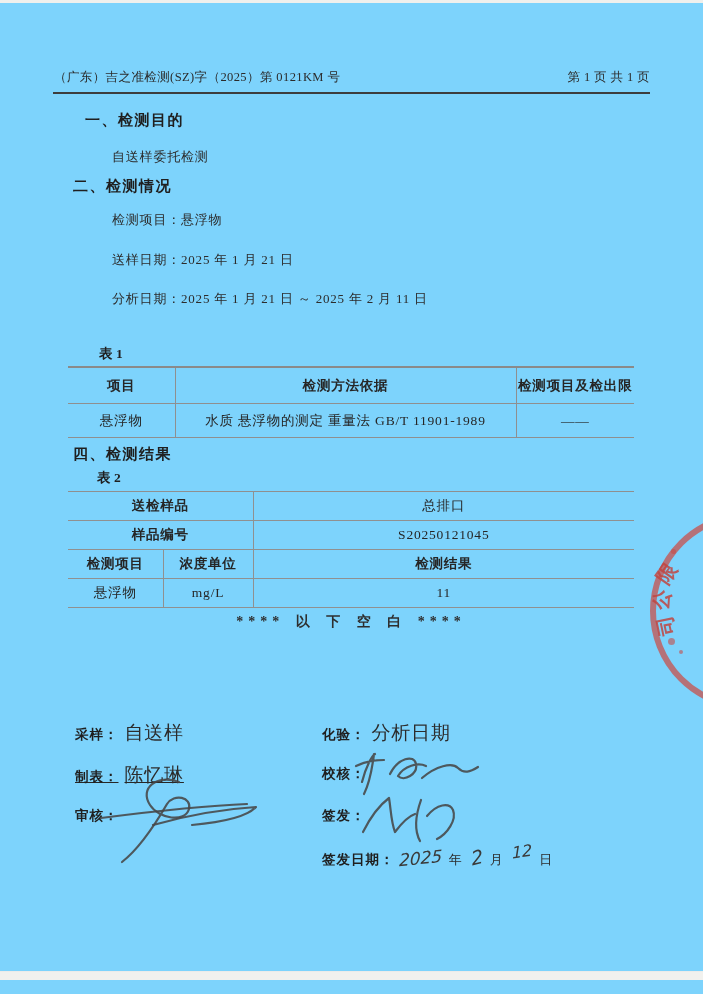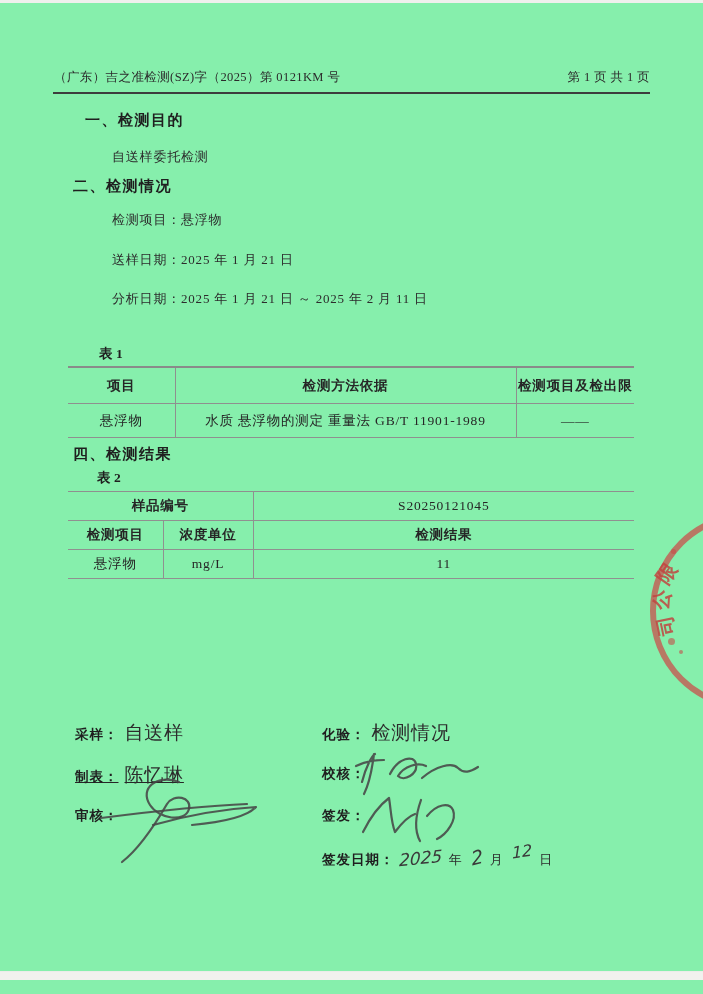--- a/index.html
+++ b/index.html
@@ -1,19 +1,19 @@
 <!DOCTYPE html>
 <html><head>
 <meta charset="utf-8">
 <style>
   html,body{margin:0;padding:0;}
   body{width:703px;height:994px;position:relative;background:#fcfcfa;overflow:hidden;
        font-family:"Liberation Serif","DejaVu Serif",serif;color:#262626;}
   .abs{position:absolute;}
-  .page{position:absolute;inset:0;background:#86efac;overflow:hidden;}
+  .page{position:absolute;inset:0;background:#7dd3fc;overflow:hidden;}
   .scan-top{left:0;top:0;width:703px;height:3px;background:#f0f0ed;}
   .scan-bottom{left:0;top:971px;width:703px;height:8px;background:#f1f1ee;border-top:1px solid #ececea;}
   .hdr-row{left:54px;top:69px;width:596px;display:flex;justify-content:space-between;
            font-size:12.5px;letter-spacing:.4px;color:#2b2b2b;}
   .hdr-rule{left:53px;top:92px;width:597px;height:2px;background:#3d3d3d;}
   .sec-title{font-weight:bold;font-size:15px;letter-spacing:1.5px;color:#1f1f1f;}
   .body-text{font-size:13px;letter-spacing:.8px;color:#2c2c2c;}
   .tbl-cap{font-weight:bold;font-size:13.5px;color:#1f1f1f;}
   table{border-collapse:collapse;table-layout:fixed;}
   .t1{left:68px;top:366px;width:566px;border-top:2px solid #8a8a8a;}
@@ -88,43 +88,48 @@
   <div class="abs sec-title" style="left:73px;top:445px;">四、检测结果</div>
   <div class="abs tbl-cap" style="left:97px;top:469px;">表 2</div>
 
   <table class="abs t2">
     <colgroup>
         <col style="width:95px">
         <col style="width:90px">
         <col style="width:381px">
       </colgroup>
     <tbody>
+        <tr>
+      <td colspan="2" style="font-weight:bold;">送检样品</td>
+      <td class="vline">总排口</td>
+    </tr>
     <tr>
       <td colspan="2" style="font-weight:bold;font-family:Liberation Serif, serif;">样品编号</td>
       <td class="vline">S20250121045</td>
     </tr>
     <tr class="hrow">
       <td>检测项目</td>
       <td class="vline">浓度单位</td>
       <td class="vline">检测结果</td>
     </tr>
     <tr>
       <td>悬浮物</td>
       <td class="vline">mg/L</td>
       <td class="vline">11</td>
     </tr>
   </tbody>
     </table>
 
+  <div class="abs blank-note">**** 以 下 空 白 ****</div>
 
   <div class="abs f-row" style="left:75px;top:720px;">
     <span class="f-label">采样：</span><span class="f-value">自送样</span>
   </div>
   <div class="abs f-row" style="left:322px;top:720px;">
-    <span class="f-label">化验：</span><span class="f-value">检测情况</span>
+    <span class="f-label">化验：</span><span class="f-value">分析日期</span>
   </div>
 
   <div class="abs f-row" style="left:75px;top:762px;text-decoration:underline;">
     <span class="f-label">制表：</span><span class="f-value">陈忆琳</span>
   </div>
   <div class="abs f-row" style="left:322px;top:764px;">
     <span class="f-label">校核：</span>
   </div>
 
   <div class="abs f-row" style="left:75px;top:806px;">

